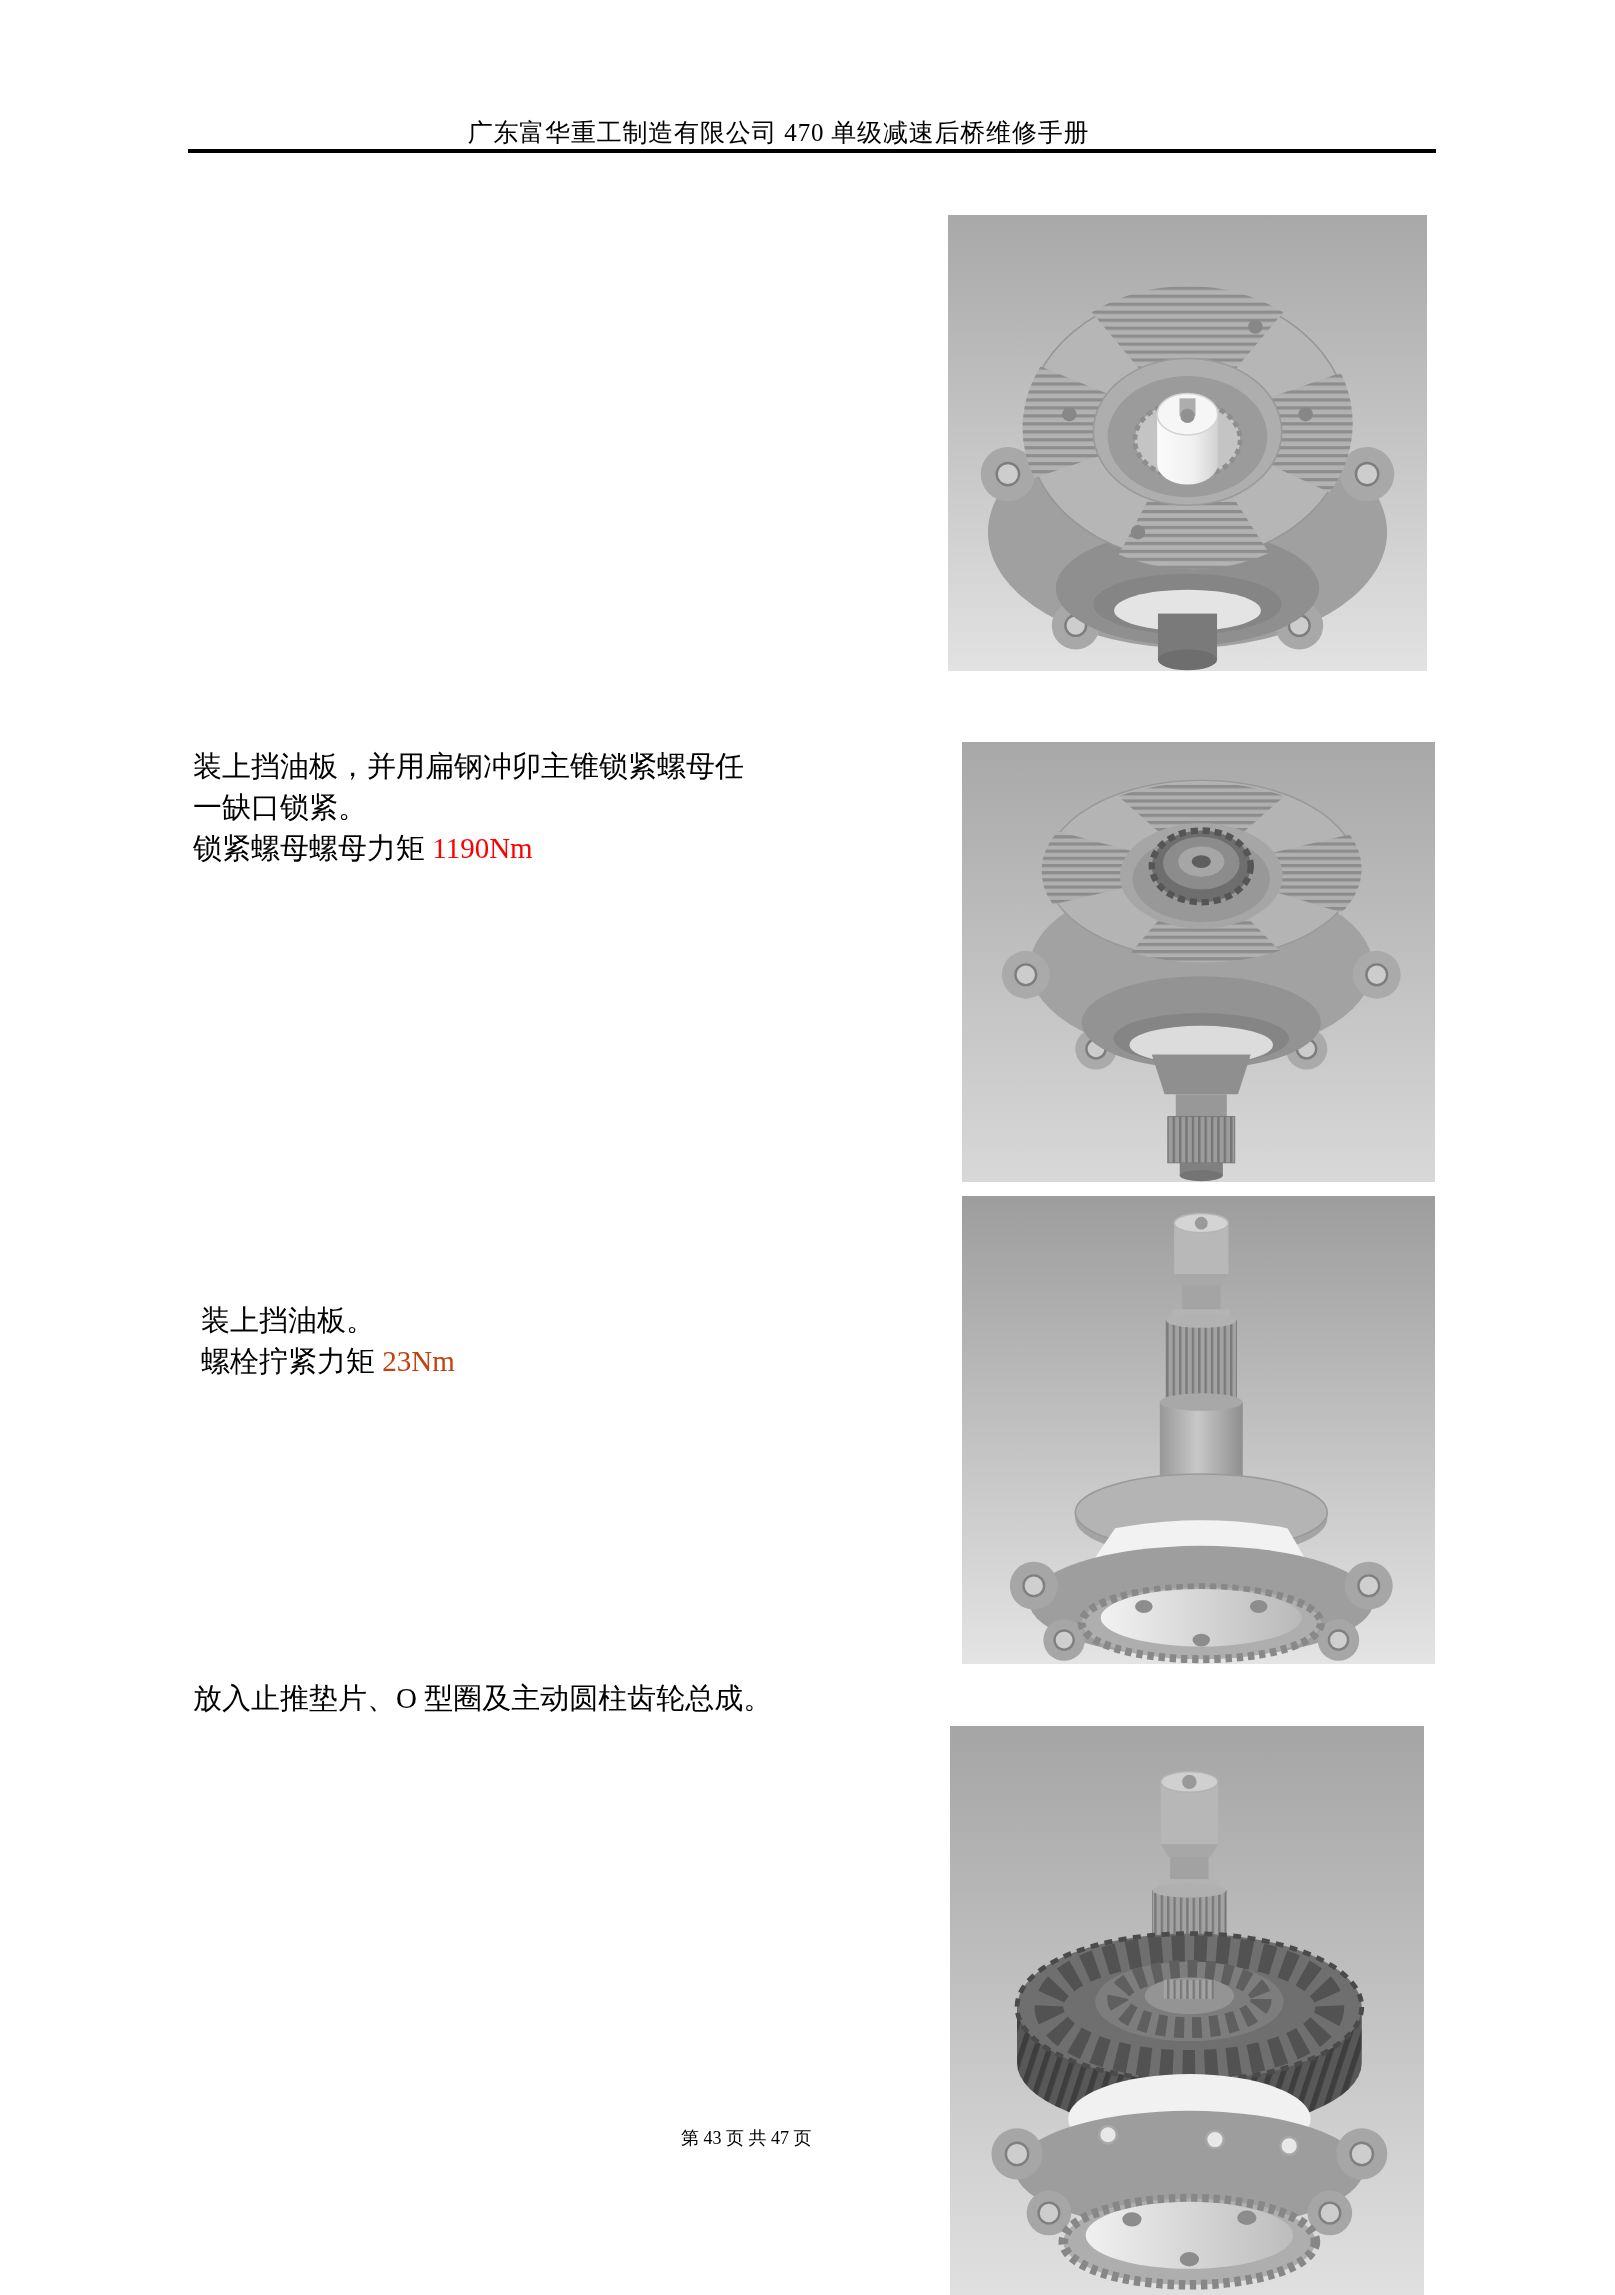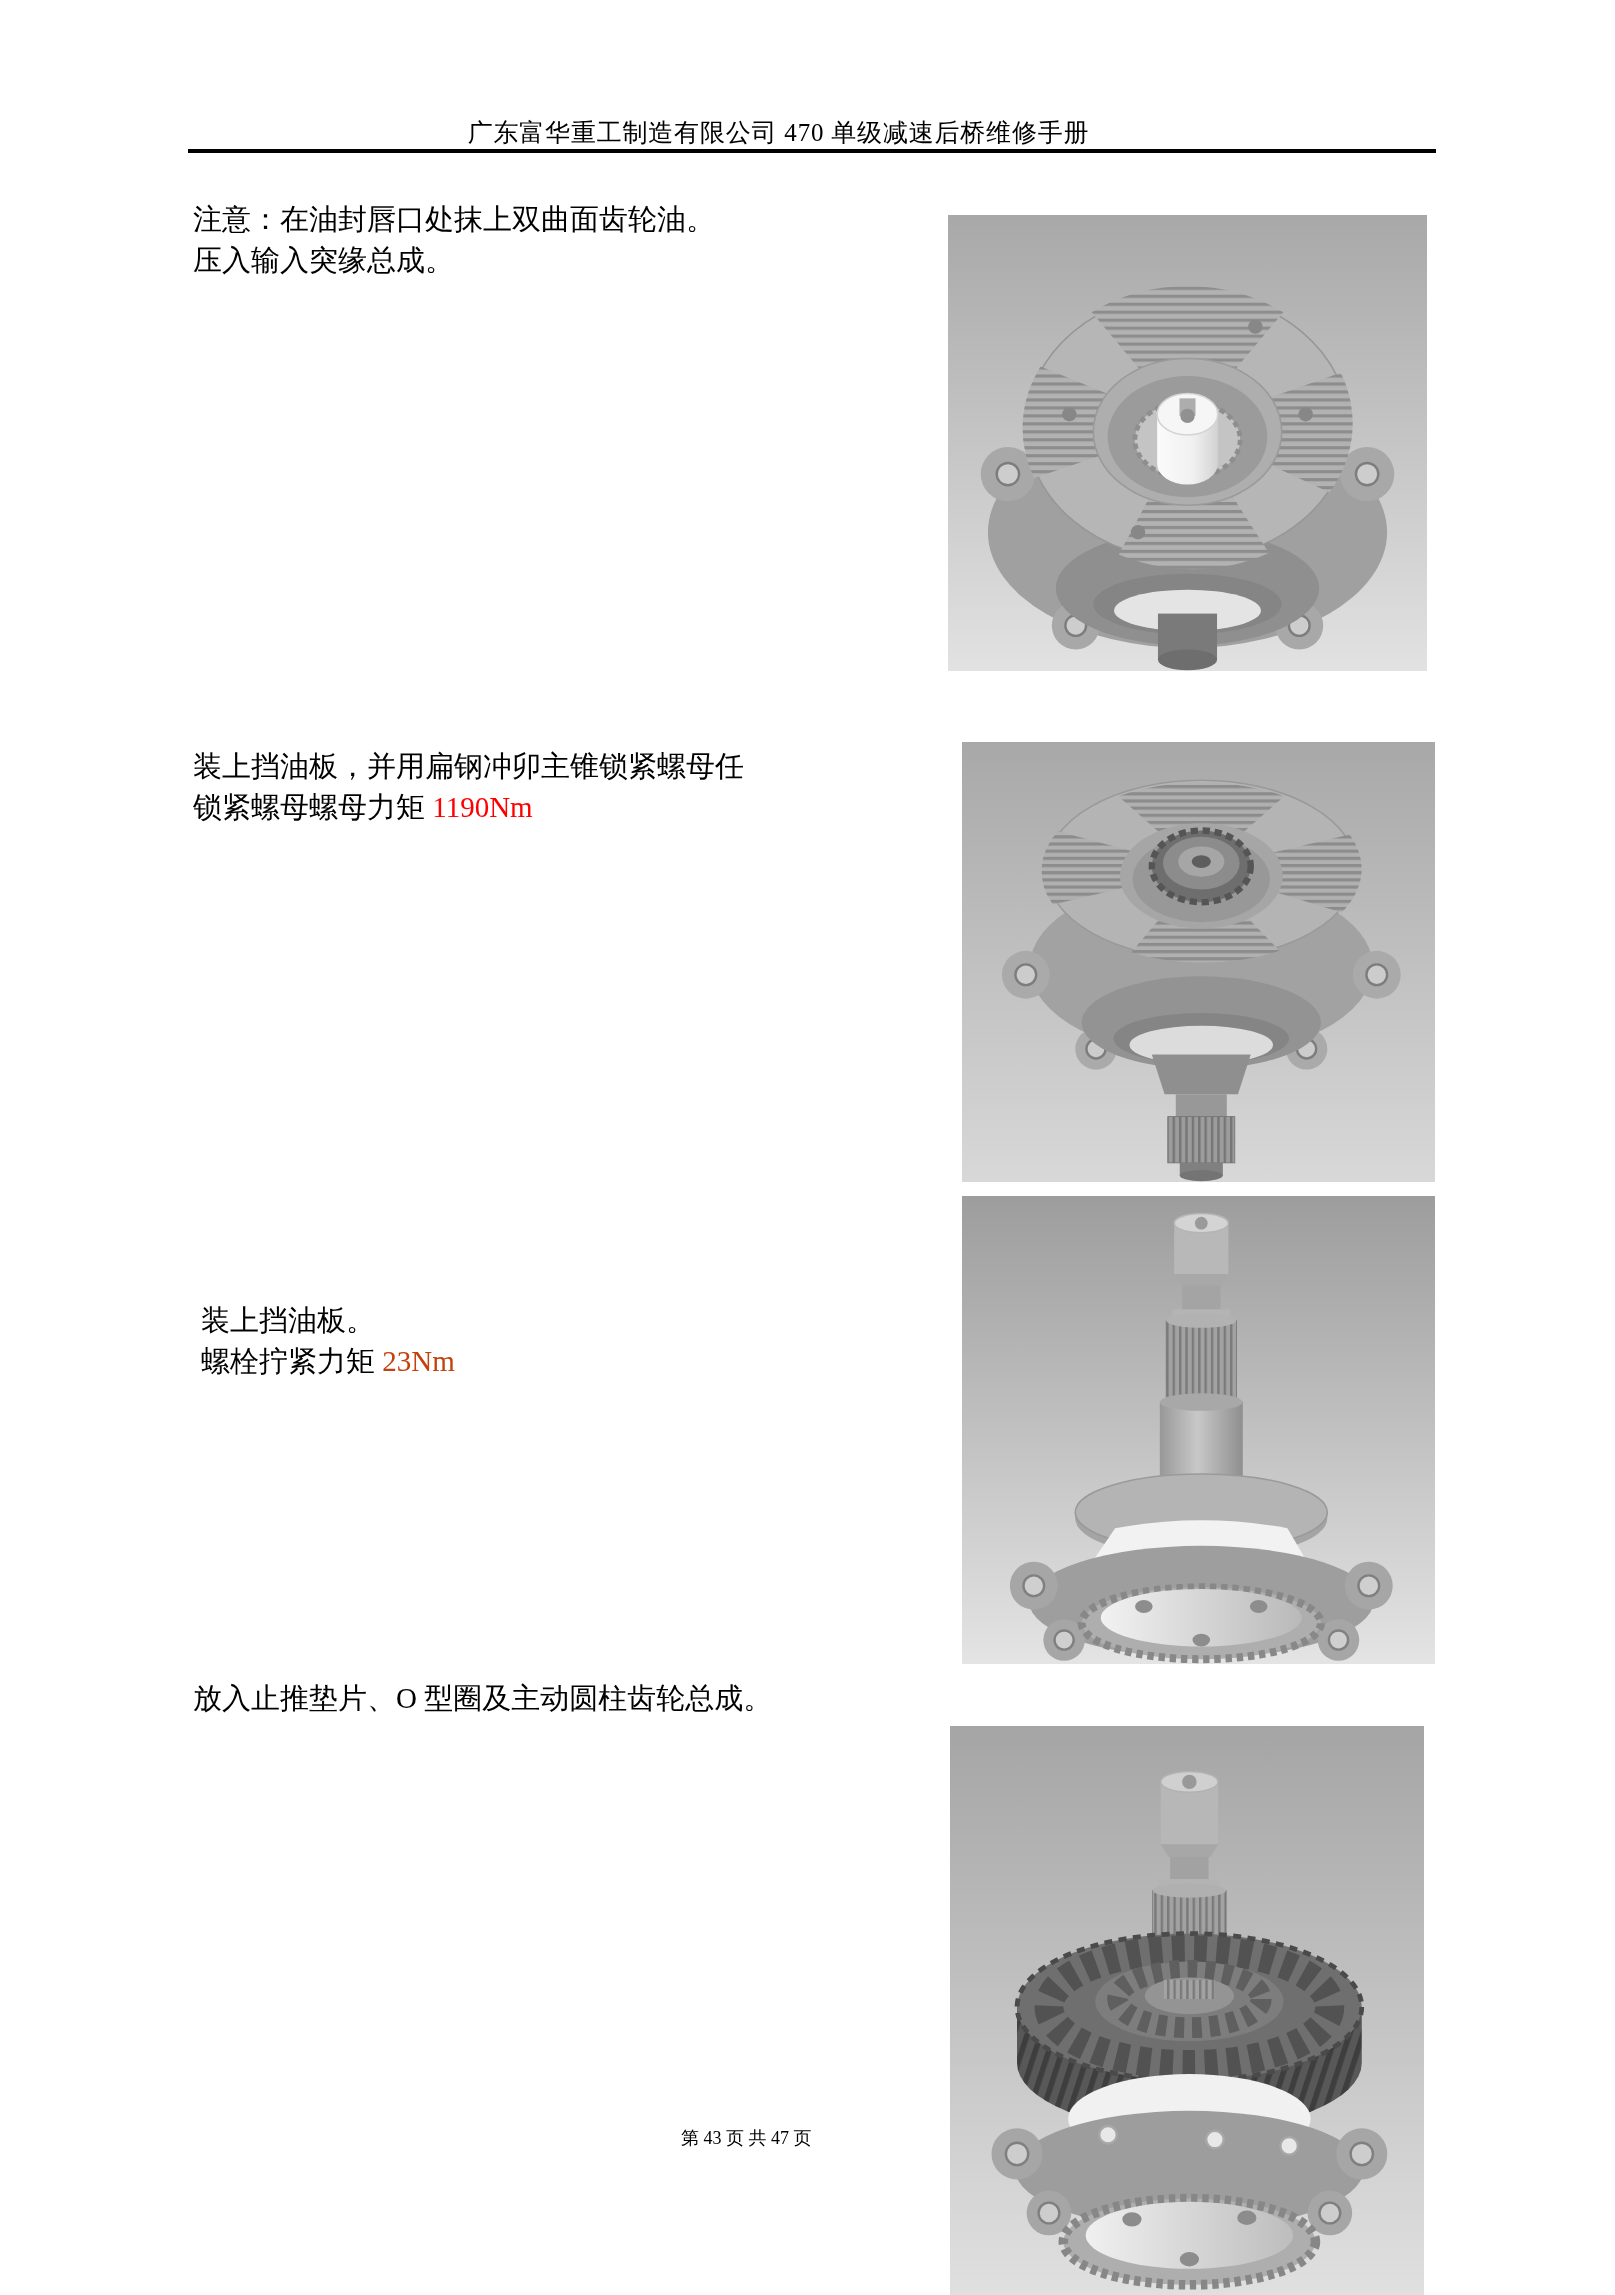--- a/index.html
+++ b/index.html
@@ -20,22 +20,21 @@
   figure.fig svg{display:block;width:100%;height:100%;}
 </style>
 </head>
 <body>
 
 <div class="page">
 
   <div class="header-title">广东富华重工制造有限公司 470 单级减速后桥维修手册</div>
   <div class="header-rule"></div>
 
-  <div class="text-block b1"><div class="tline"><span>注意：在油封唇口处抹上双曲面齿轮油。</span></div><div class="tline"><span>压入输入突缘总成。</span></div></div>
-  <div class="text-block b2"><div class="tline"><span>装上挡油板，并用扁钢冲卯主锥锁紧螺母任</span></div><div class="tline"><span>锁紧螺母螺母力矩 </span><span style="color: rgb(255, 0, 0); margin-top: 48px;">1190Nm</span></div></div>
+  <div class="text-block b2"><div class="tline"><span>装上挡油板，并用扁钢冲卯主锥锁紧螺母任</span></div><div class="tline"><span>一缺口锁紧。</span></div><div class="tline"><span>锁紧螺母螺母力矩 </span><span style="color: rgb(255, 0, 0); margin-top: 48px;">1190Nm</span></div></div>
   <div class="text-block b3"><div class="tline"><span>装上挡油板。</span></div><div class="tline"><span>螺栓拧紧力矩 </span><span style="color: #c2410c;">23Nm</span></div></div>
   <div class="text-block b4"><div class="tline"><span>放入止推垫片、O 型圈及主动圆柱齿轮总成。</span></div></div>
 
   <figure class="fig f1">
     <svg viewBox="0 0 600 572" preserveAspectRatio="none">
       <defs>
         <linearGradient id="bg1" x1="0" y1="0" x2="0" y2="1">
           <stop offset="0" stop-color="#a8a8a8"></stop>
             <stop offset="1" stop-color="#e2e2e2"></stop>
         </linearGradient>

